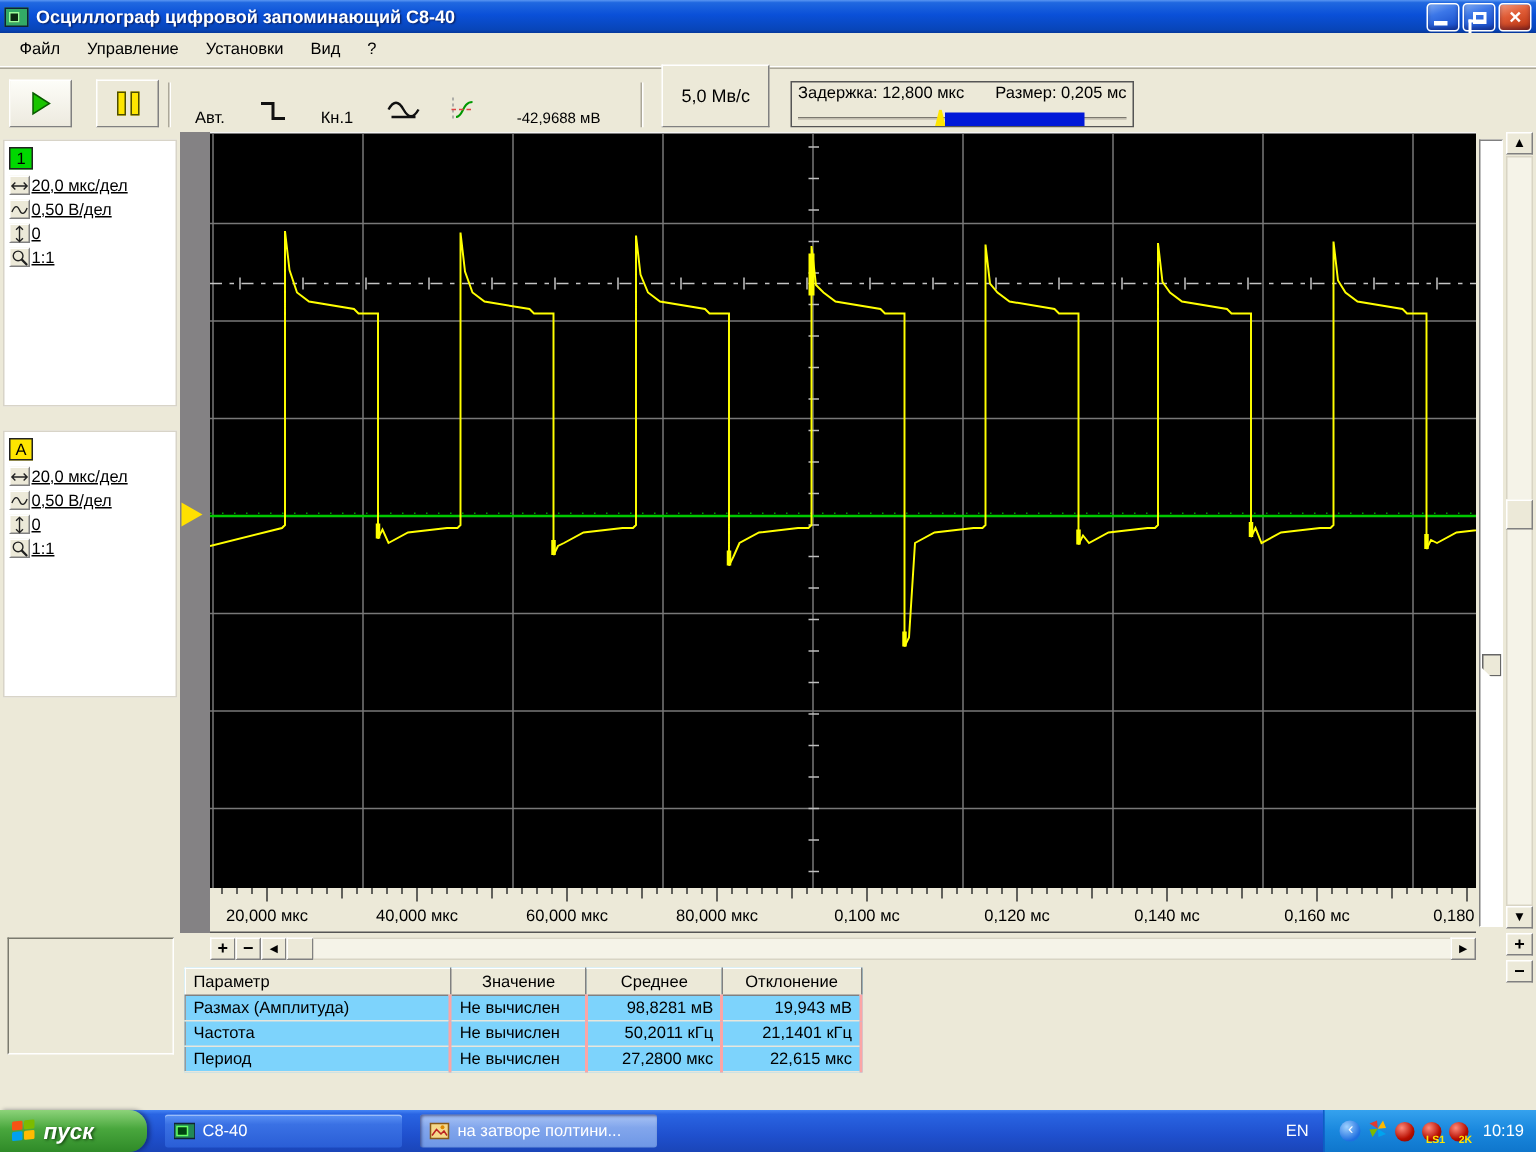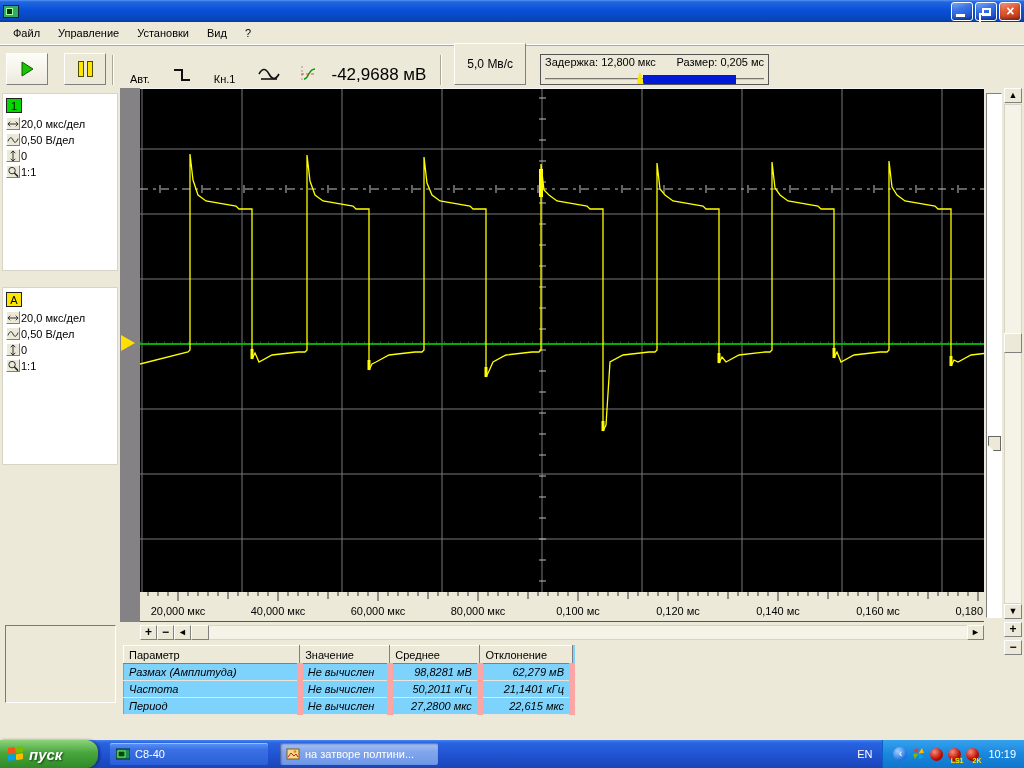--- a/index.html
+++ b/index.html
@@ -31,41 +31,41 @@
 
   
   .toolbar { position:absolute; left:0; top:45px; width:1024px; height:40px; background:#ECE9D8;
     border-top:1px solid #ACA899; display:flex; align-items:flex-end; }
   .tb-sep { width:2px; height:30px; margin:0 6px; border-left:1px solid #ACA899; border-right:1px solid #fff; }
   .tbtn { width:42px; height:32px; display:flex; align-items:center; justify-content:center;
     border:1px solid; border-color:#fff #808080 #808080 #fff; }
   .tbtn.lit { background:linear-gradient(180deg,#FDFDF8,#EDEADF); }
   .tbtn.flat { background:#ECE9D8; }
   .tb-label { margin:0 10px; }
-  .tb-value { font-size:17px; margin:0 8px; white-space:nowrap; }
+  .tb-value { font-size:10px; margin:0 21px; white-space:nowrap; }
   .rate-btn { height:42px; padding:0 12px; font-size:12px; display:flex; align-items:center;
     background:#ECE9D8; border:1px solid; border-color:#fff #808080 #808080 #fff; margin:0 6px; }
   .pause-bars { display:flex; gap:3px; }
   .pause-bars i { display:block; width:6px; height:16px; background:#FFE600; border:1px solid #4d4d00; }
   .delay-panel { width:229px; height:31px; border:1px solid #555; margin-left:8px; padding:1px 4px; position:relative; }
   .delay-row { display:flex; justify-content:space-between; font-size:11px; }
   .delay-track { position:absolute; left:4px; right:4px; bottom:4px; height:9px; border-bottom:2px groove #cfcabb; }
   .delay-bar { position:absolute; bottom:0; height:9px; background:#0018D8; }
   .delay-marker { position:absolute; bottom:0; width:7px; height:11px; background:#FFE600;
     clip-path:polygon(38% 0,62% 0,100% 100%,0 100%); }
 
   
   .main { position:absolute; left:0; top:85px; width:1024px; height:655px; background:#ECE9D8; }
 
   .ch-panel { position:absolute; left:2px; width:116px; height:178px; background:#fff; border:1px solid #D8D4C8; padding:4px 3px; }
   .ch-badge { width:16px; height:15px; border:1px solid #222; text-align:center; line-height:14px; font-size:11px; margin-bottom:3px; }
   .ch-row { display:flex; align-items:center; height:15px; margin-bottom:1px; }
   .ch-icon { width:14px; height:13px; background:#ECE9D8; border:1px solid; border-color:#fff #808080 #808080 #fff;
     display:flex; align-items:center; justify-content:center; flex:none; }
-  .ch-val { margin-left:1px; white-space:nowrap; }
+  .ch-val { margin-left:1px; white-space:nowrap;text-decoration:underline; }
 
   .gray-strip { position:absolute; left:120px; top:3px; width:20px; height:534px; background:#848284; }
   .scope-arrow { position:absolute; left:121px; top:250px; width:0; height:0;
     border-top:8px solid transparent; border-bottom:8px solid transparent; border-left:14px solid #FFE000; }
 
   .plot { position:absolute; left:140px; top:3px; width:844px; height:504px; background:#000;
     border-top:1px solid #f5f5f5; }
   .axis { position:absolute; left:140px; top:507px; width:844px; height:30px; background:#ECE9D8;
     border-bottom:1px solid #555; overflow:hidden; }
   .axis-label { position:absolute; top:13px; white-space:nowrap; }
@@ -87,26 +87,26 @@
   .vs-thumb { position:absolute; left:0; top:245px; width:18px; height:20px; background:#ECE9D8;
     border:1px solid; border-color:#fff #808080 #808080 #fff; }
 
   .empty-box { position:absolute; left:5px; top:540px; width:111px; height:78px;
     border:1px solid; border-color:#7a7a6e #fff #fff #7a7a6e; }
 
   
   .mtable { position:absolute; left:123px; top:560px; width:452px; border:1px solid #999; border-collapse:collapse; background:#7dd3fc; table-layout:fixed; }
   .mtable th { background:#ECE9D8; border:1px solid; border-color:#fff #808080 #808080 #fff; font-weight:normal;
     padding:1px 5px; height:18px; }
-  .mtable td { border-right:6px solid #fca5a5; border-bottom:1px solid #E8E6DC; padding:1px 5px; height:17px; white-space:nowrap; overflow:hidden;font-style:italic; }
+  .mtable td { border-right:2px solid #fca5a5; border-bottom:1px solid #E8E6DC; padding:1px 5px; height:17px; white-space:nowrap; overflow:hidden; }
   .mtable .c0 { width:176px; text-align:left; }
   .mtable .c1 { width:90px; }
   .mtable .c2 { width:90px; }
   .mtable .c3 { width:92px; }
-  .mtable th.c1,.mtable th.c2,.mtable th.c3 { text-align:left; }
+  .mtable th.c1,.mtable th.c2,.mtable th.c3 { text-align:center; }
   .mtable td.c2,.mtable td.c3 { text-align:right; }
 
   
   .taskbar { position:absolute; left:0; top:740px; width:1024px; height:28px;
     background:linear-gradient(180deg,#4584F4 0%,#2964E2 10%,#1F50CE 60%,#1A45B8 100%); display:flex; align-items:center; }
   .start-btn { width:98px; height:28px; border-radius:0 12px 12px 0; display:flex; align-items:center; padding-left:8px; gap:5px;
     background:linear-gradient(180deg,#8DD37A 0%,#49A73D 45%,#2F8A28 100%); box-shadow:2px 0 3px rgba(0,0,30,.4); }
   .start-label { color:#fff; font-weight:bold; font-style:italic; font-size:15px; text-shadow:1px 1px 2px #13420e; }
   .winflag { width:16px; height:14px; display:grid; grid-template-columns:7px 7px; grid-template-rows:6px 6px; gap:1px; transform:skewY(-6deg); }
   .winflag i { border-radius:1px; }
@@ -121,20 +121,21 @@
     color:#fff; font-size:11px; line-height:13px; text-align:center; }
   .ball { width:13px; height:13px; border-radius:50%; background:radial-gradient(circle at 35% 30%,#ff8a7a,#B80E00 60%,#6E0600); position:relative; }
   .ball b { position:absolute; right:-2px; bottom:-3px; font-size:7px; color:#FFE600; font-weight:bold; }
   .clock { color:#fff; font-size:11px; margin-left:4px; }
 </style>
 </head>
 <body>
 
 <div class="titlebar">
   <span class="app-icon"></span>
+  <span class="title-text">Осциллограф цифровой запоминающий С8-40</span>
   <div class="win-controls">
     <div class="winbtn">
         <i class="glyph-min"></i>
       </div>
     <div class="winbtn">
         <i class="glyph-restore"></i>
       </div>
     <div class="winbtn close">
         <i class="glyph-close">×</i>
       </div>
@@ -353,21 +354,21 @@
           <th class="c1">Значение</th>
           <th class="c2">Среднее</th>
           <th class="c3">Отклонение</th>
         </tr>
       </thead>
     <tbody id="mt-body">
         <tr>
           <td class="c0">Размах (Амплитуда)</td>
           <td class="c1">Не вычислен</td>
           <td class="c2">98,8281 мВ</td>
-          <td class="c3">62,279 мВ</td>
+          <td class="c3">19,943 мВ</td>
         </tr>
         <tr>
           <td class="c0">Частота</td>
           <td class="c1">Не вычислен</td>
           <td class="c2">50,2011 кГц</td>
           <td class="c3">21,1401 кГц</td>
         </tr>
         <tr>
           <td class="c0">Период</td>
           <td class="c1">Не вычислен</td>

